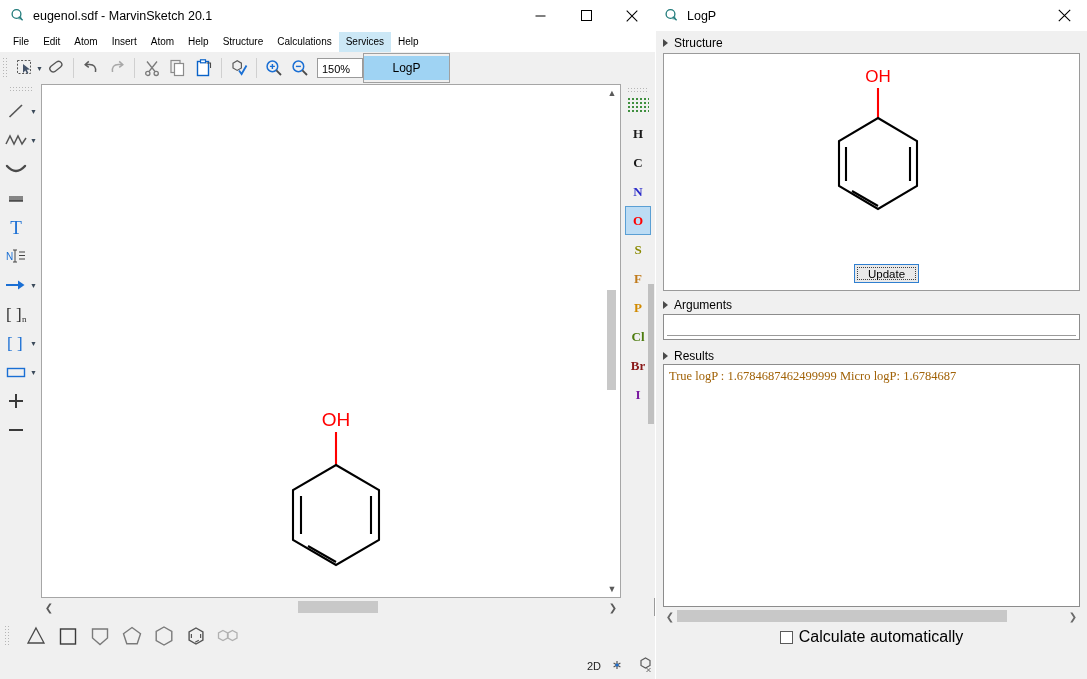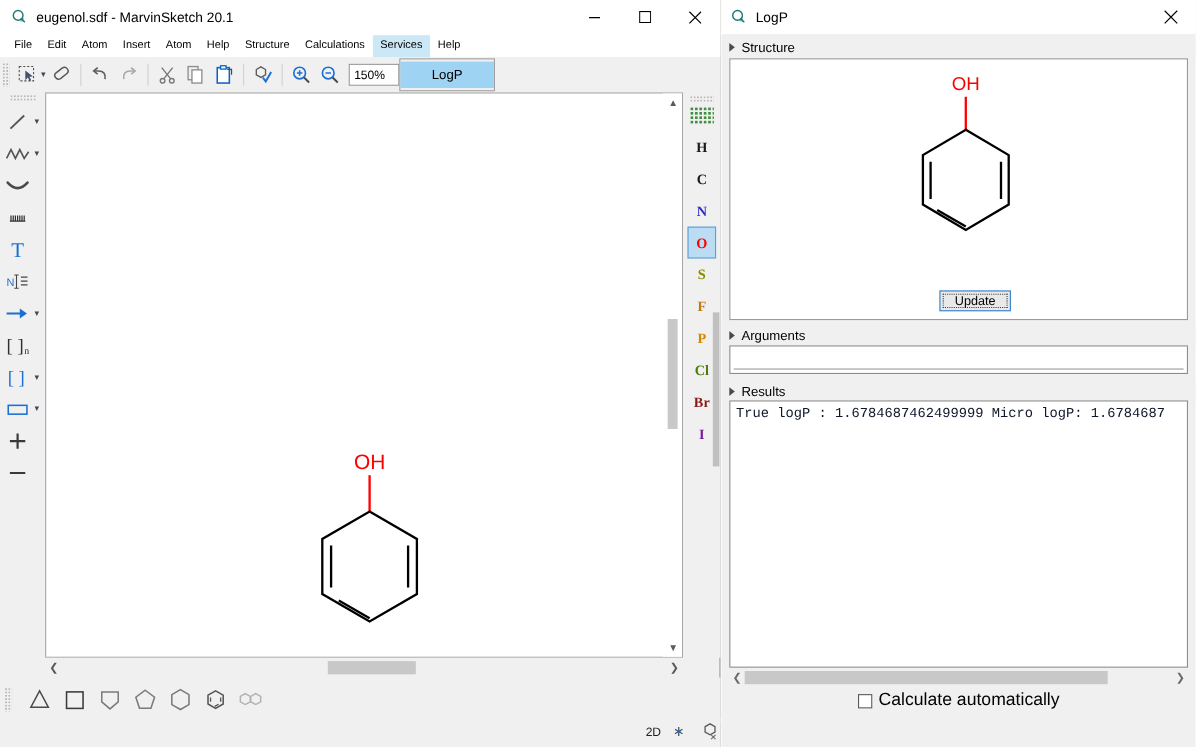--- a/index.html
+++ b/index.html
@@ -176,22 +176,22 @@
   }
   .arg-cell:last-child { border-right: none; }
   .arg-cell .underl { position: absolute; left: 3px; right: 3px; bottom: 3px; height: 1px; background: #9a9a9a; }
 
   .results-box {
     position: absolute; left: 7px; top: 364px; width: 417px; height: 243px;
     background: #ffffff; border: 1px solid #8c8c8c; box-sizing: border-box;
     overflow: hidden;
   }
   .results-text {
-    font-family: Liberation Mono, monospace; font-size: 12.5px; white-space: pre;
-    padding: 4px 0 0 5px; color: #0f172a;
+    font-family: Liberation Serif, serif; font-size: 12.5px; white-space: pre;
+    padding: 4px 0 0 5px; color: #a16207;
   }
   .res-hscroll {
     position: absolute; left: 7px; top: 608px; width: 417px; height: 16px;
     display: flex; align-items: center;
   }
   .rh-arrow { width: 14px; text-align: center; color: #6a6a6a; font-size: 10px; }
   .rh-track { flex: 1; height: 12px; position: relative; }
   .rh-thumb { position: absolute; top: 0; left: 0; height: 12px; background: #c8c8c8; }
 
   .autorow { position: absolute; left: 0; top: 628px; width: 431px; display: flex; align-items: center; justify-content: center; gap: 6px; }

